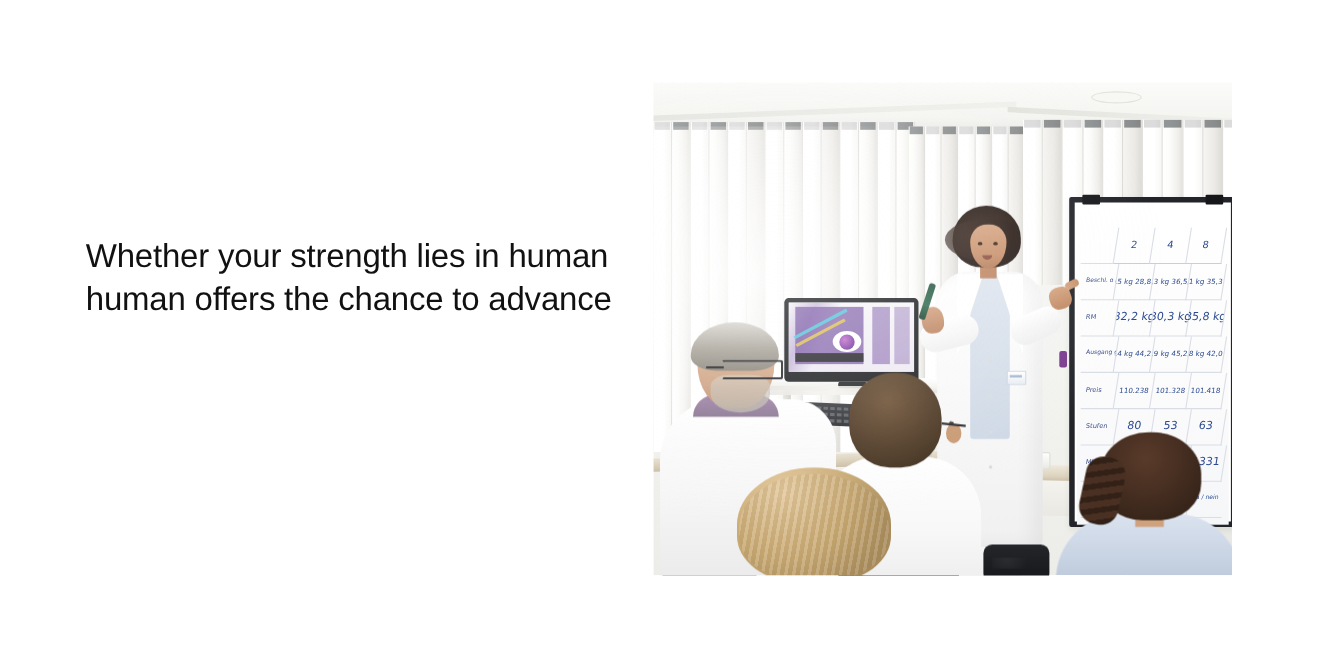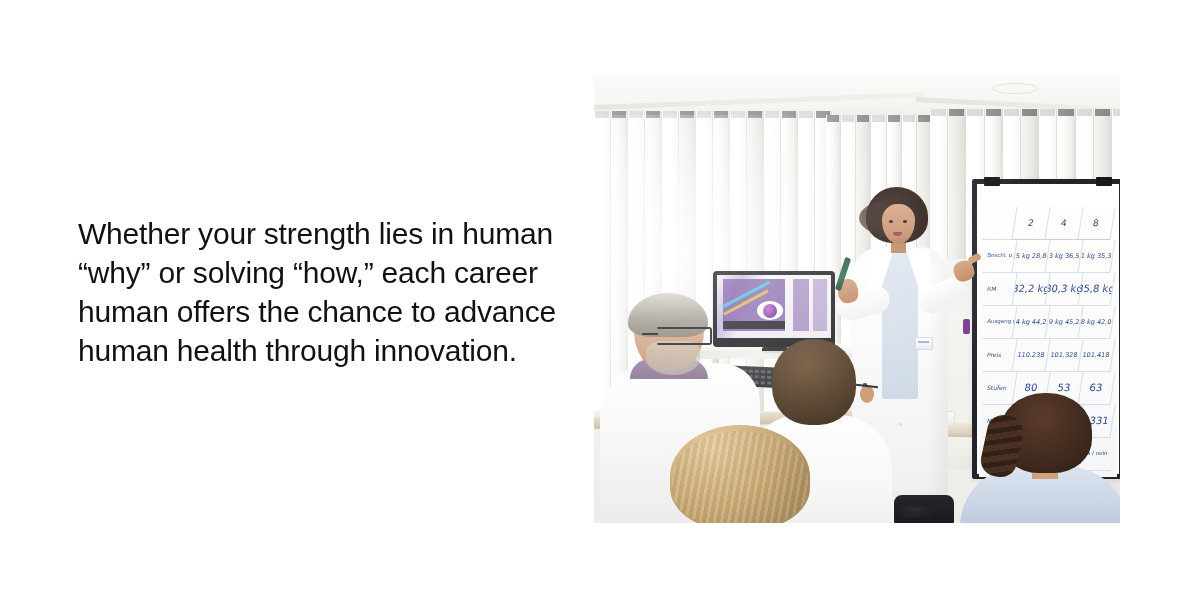--- a/index.html
+++ b/index.html
@@ -534,23 +534,21 @@
     position: absolute; inset: 0;
     background: radial-gradient(ellipse at 22% 35%, rgba(255,255,255,0.30) 0%, rgba(255,255,255,0) 60%);
     pointer-events: none;
   }
 </style>
 </head>
 <body>
 
 <div class="quote-block">
   <div class="quote-line">Whether your strength lies in human</div>
-  <div class="quote-line">“why” or solving “how,” each career</div>
   <div class="quote-line">human offers the chance to advance</div>
-  <div class="quote-line">human health through innovation.</div>
 </div>
 
 <div class="photo">
 
   <div class="wall-back"></div>
   <div class="wall-right-panel"></div>
 
   <div class="ceiling">
     <div class="ceiling-vent"></div>
   </div>

